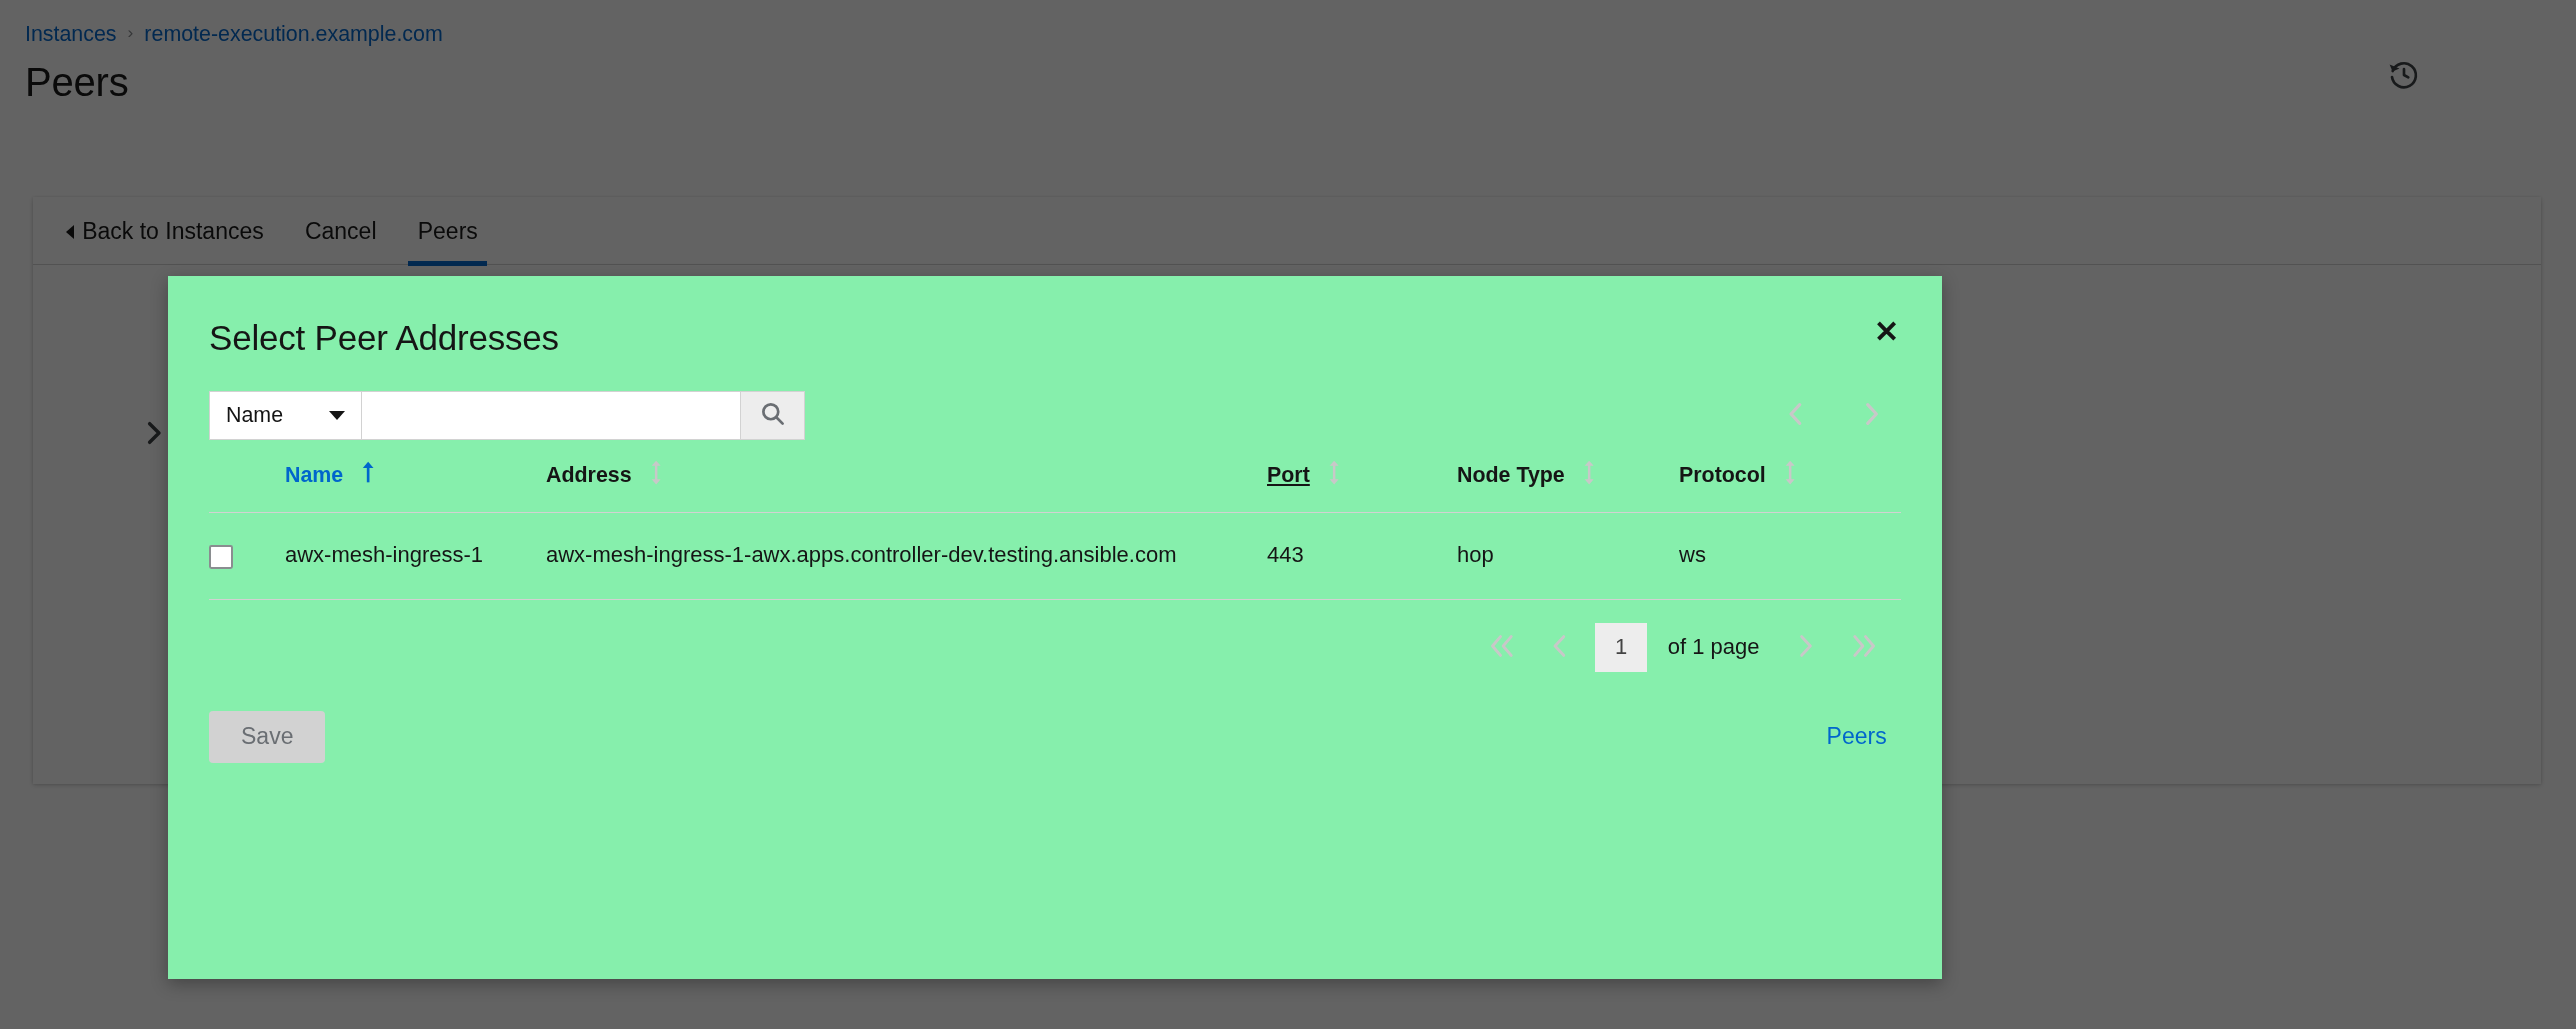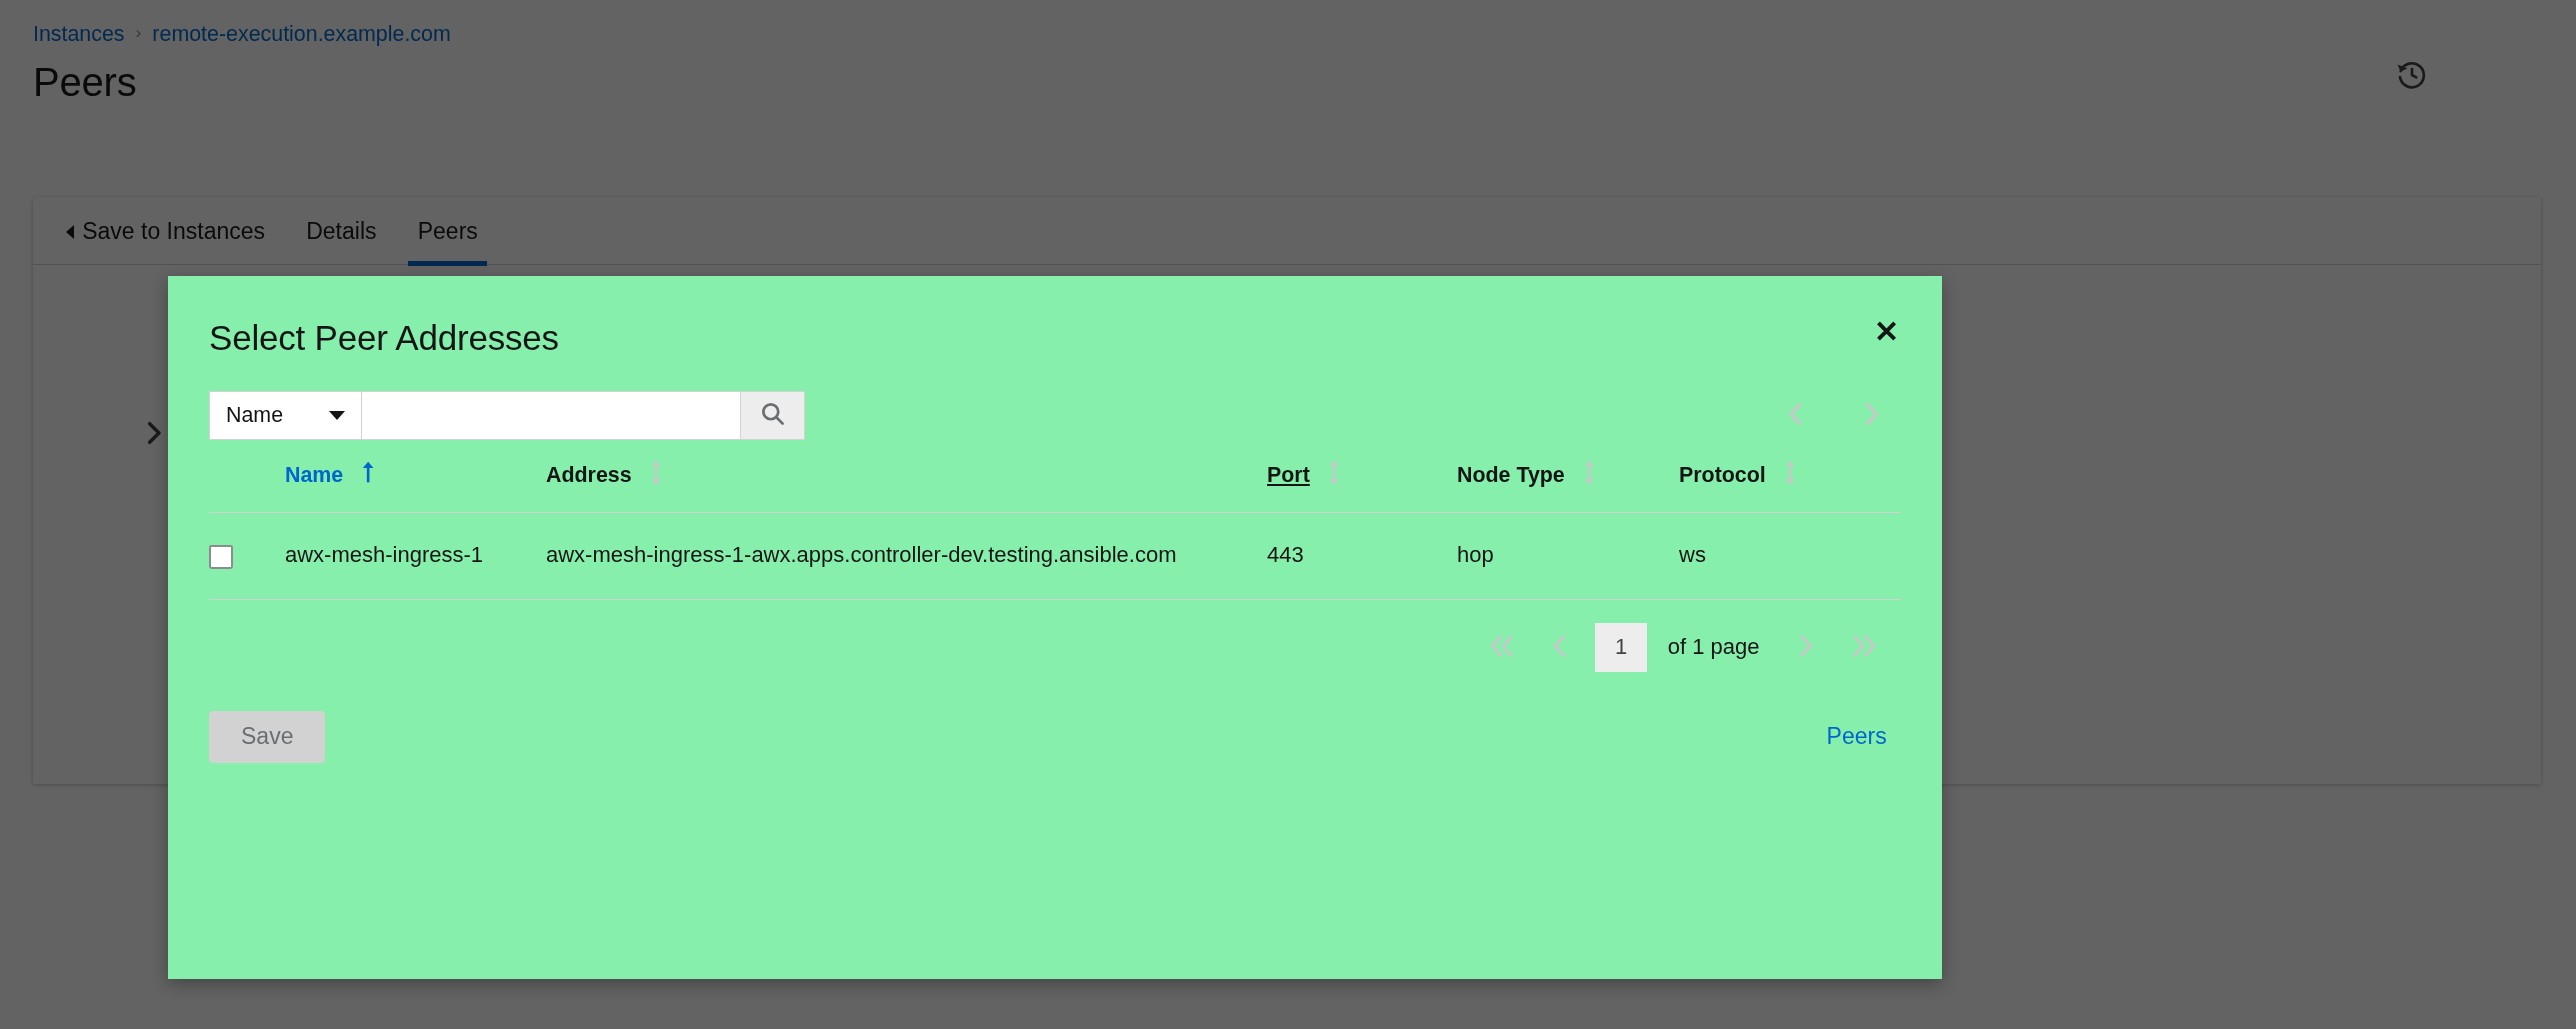--- a/index.html
+++ b/index.html
@@ -13,21 +13,21 @@
 
   
   #page {
     position: absolute;
     inset: 0;
     background: #ffffff;
   }
 
   #page-header {
     position: absolute;
-    left: 8px; top: 0;
+    left: 0; top: 0;
     width: 2456px;
     height: 161px;
     background: #ffffff;
     padding: 20.6px 32px 0 25px;
   }
 
   .breadcrumb {
     display: flex;
     align-items: center;
     gap: 11px;
@@ -393,23 +393,23 @@
           <polyline points="12,7.5 12,12 15.2,13.8"></polyline>
         </svg>
       </span>
     </button>
   </div>
 
   <div id="content-card">
     <div id="tabs">
       <button class="tab back">
         <span class="back-caret"></span>
-        <span>Save to Instances</span>
+        <span>Back to Instances</span>
       </button>
-      <button class="tab">Details</button>
+      <button class="tab">Cancel</button>
       <button class="tab active">Peers</button>
     </div>
 
     <div id="card-body">
       <button id="expand-row-toggle">
         <span>
           <svg width="20.6" height="24" viewBox="0 0 12 18" fill="none" stroke="#3c3f42" stroke-width="2.6" stroke-linecap="round" stroke-linejoin="round" aria-hidden="true">
             <polyline points="2.5,2 9.5,9 2.5,16"></polyline>
           </svg>
         </span>

